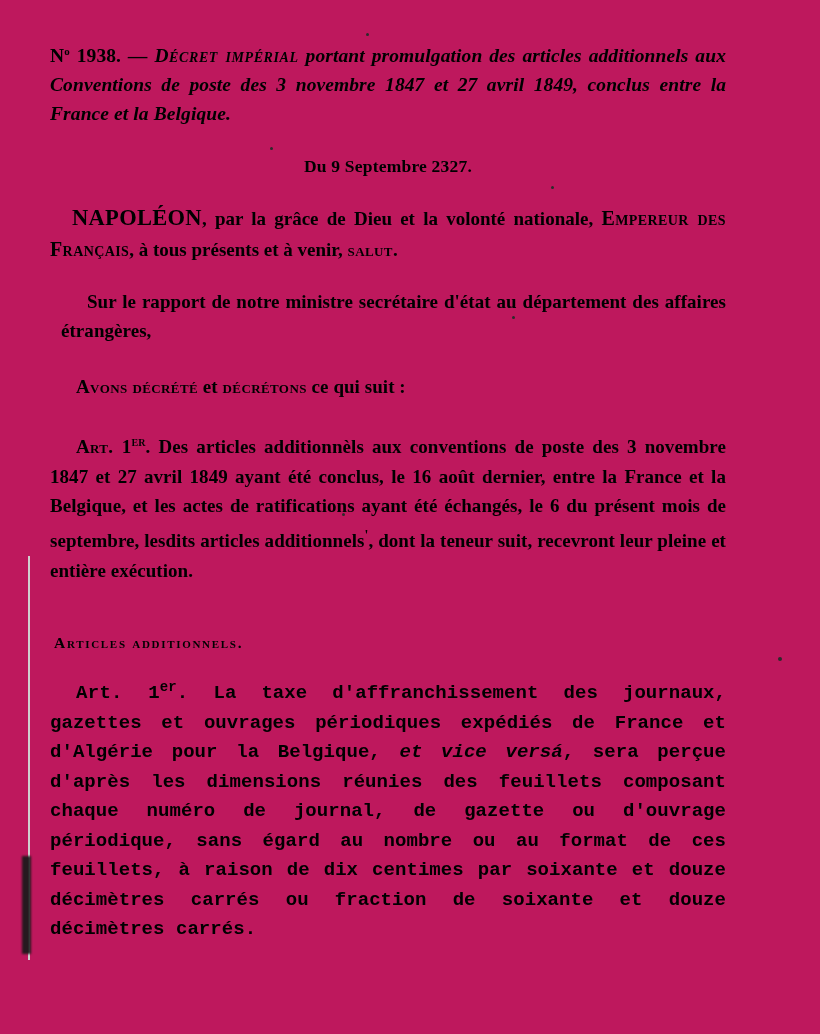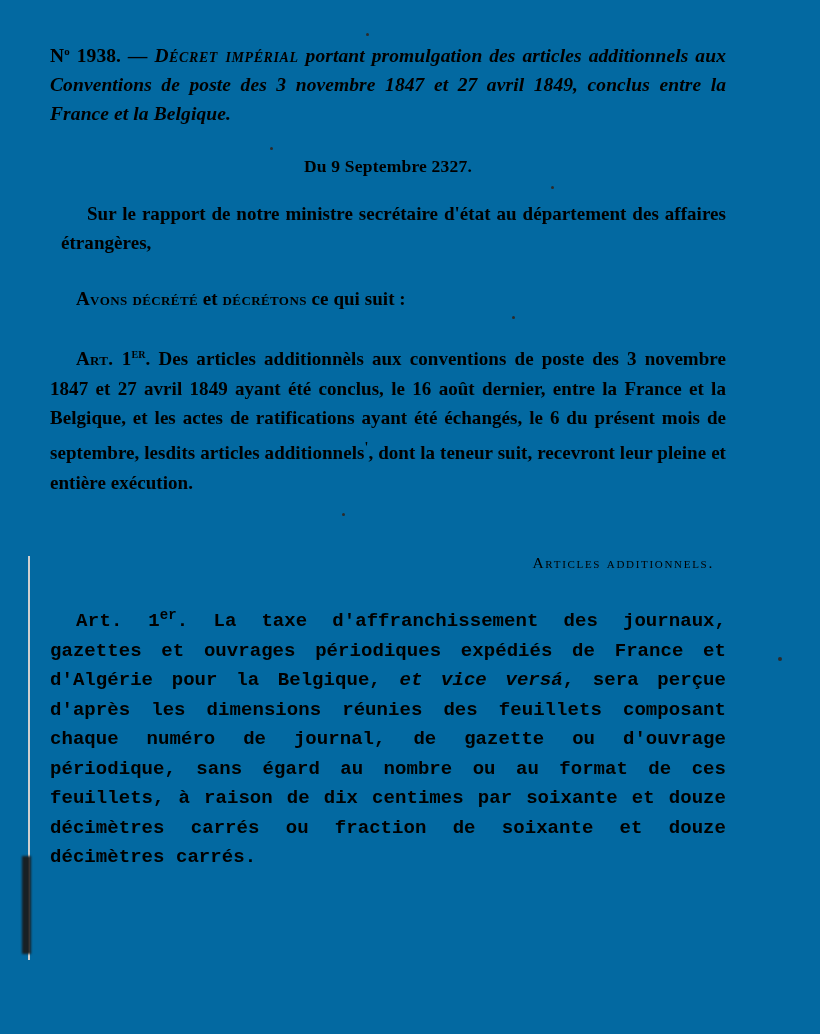--- a/index.html
+++ b/index.html
@@ -10,21 +10,21 @@
   }
   body {
     font-family: "Liberation Serif", serif;
     color: #000000;
   }
 
   .page {
     position: relative;
     width: 820px;
     height: 1034px;
-    background: #0369a1;
+    background: #be185d;
     overflow: hidden;
   }
 
   
   .scan-gutter-line {
     position: absolute;
     left: 28px;
     top: 556px;
     width: 2px;
     height: 404px;
@@ -141,24 +141,24 @@
     letter-spacing: 0;
   }
   .para .ital { font-style: italic; }
   .para .fnmark {
     font-size: 14px;
     vertical-align: super;
   }
 
   
   .section-head {
-    margin: 12px;
+    margin: 4px;
     padding-top: 44px;
-    text-align: right;
-    font-weight: 400;
+    text-align: left;
+    font-weight: 700;
     font-size: 15.5px;
     line-height: 20px;
     font-variant: small-caps;
     letter-spacing: 1.7px;
   }
 </style>
 </head>
 <body>
 
 <div class="page">
@@ -175,20 +175,22 @@
   <div class="textblock">
 
     <p class="headline"><span class="num"><span>N</span><sup>o</sup>
         <span>1938.</span></span>
       <span class="dash">—</span>
       <span class="sc">Décret impérial</span>
       <span>portant promulgation des articles additionnels aux Conventions de poste des 3 novembre 1847 et 27 avril 1849, conclus entre la France et la Belgique.</span></p>
 
     <p class="dateline">Du 9 Septembre 2327.</p>
 
+    <p class="salut"><span class="big">NAPOLÉON</span><span>, par la grâce de Dieu et la volonté nationale,</span>
+      <span class="sc">Empereur des Français</span><span>, à tous présents et à venir, </span><span class="sc-sm">salut</span><span>.</span></p>
 
     <p class="para gap-report">Sur le rapport de notre ministre secrétaire d'état au département des affaires étrangères,</p>
 
     <p class="para gap-avons"><span class="sc">Avons</span>
       <span class="sc">décrété</span><span> et </span><span class="sc">décrétons</span><span> ce qui suit :</span></p>
 
     <p class="para gap-art1"><span class="sc art-label"><span>Art.</span>
         <span>1</span><sup>er</sup><span>.</span></span><span> Des articles additionnèls aux conventions de poste des 3 novembre 1847 et 27 avril 1849 ayant été conclus, le 16 août dernier, entre la France et la Belgique, et les actes de ratifications ayant été échangés, le 6 du présent mois de septembre, lesdits articles additionnels</span><span class="fnmark">'</span><span>, dont la teneur suit, recevront leur pleine et entière exécution.</span></p>
 
     <h2 class="section-head">Articles additionnels.</h2>

